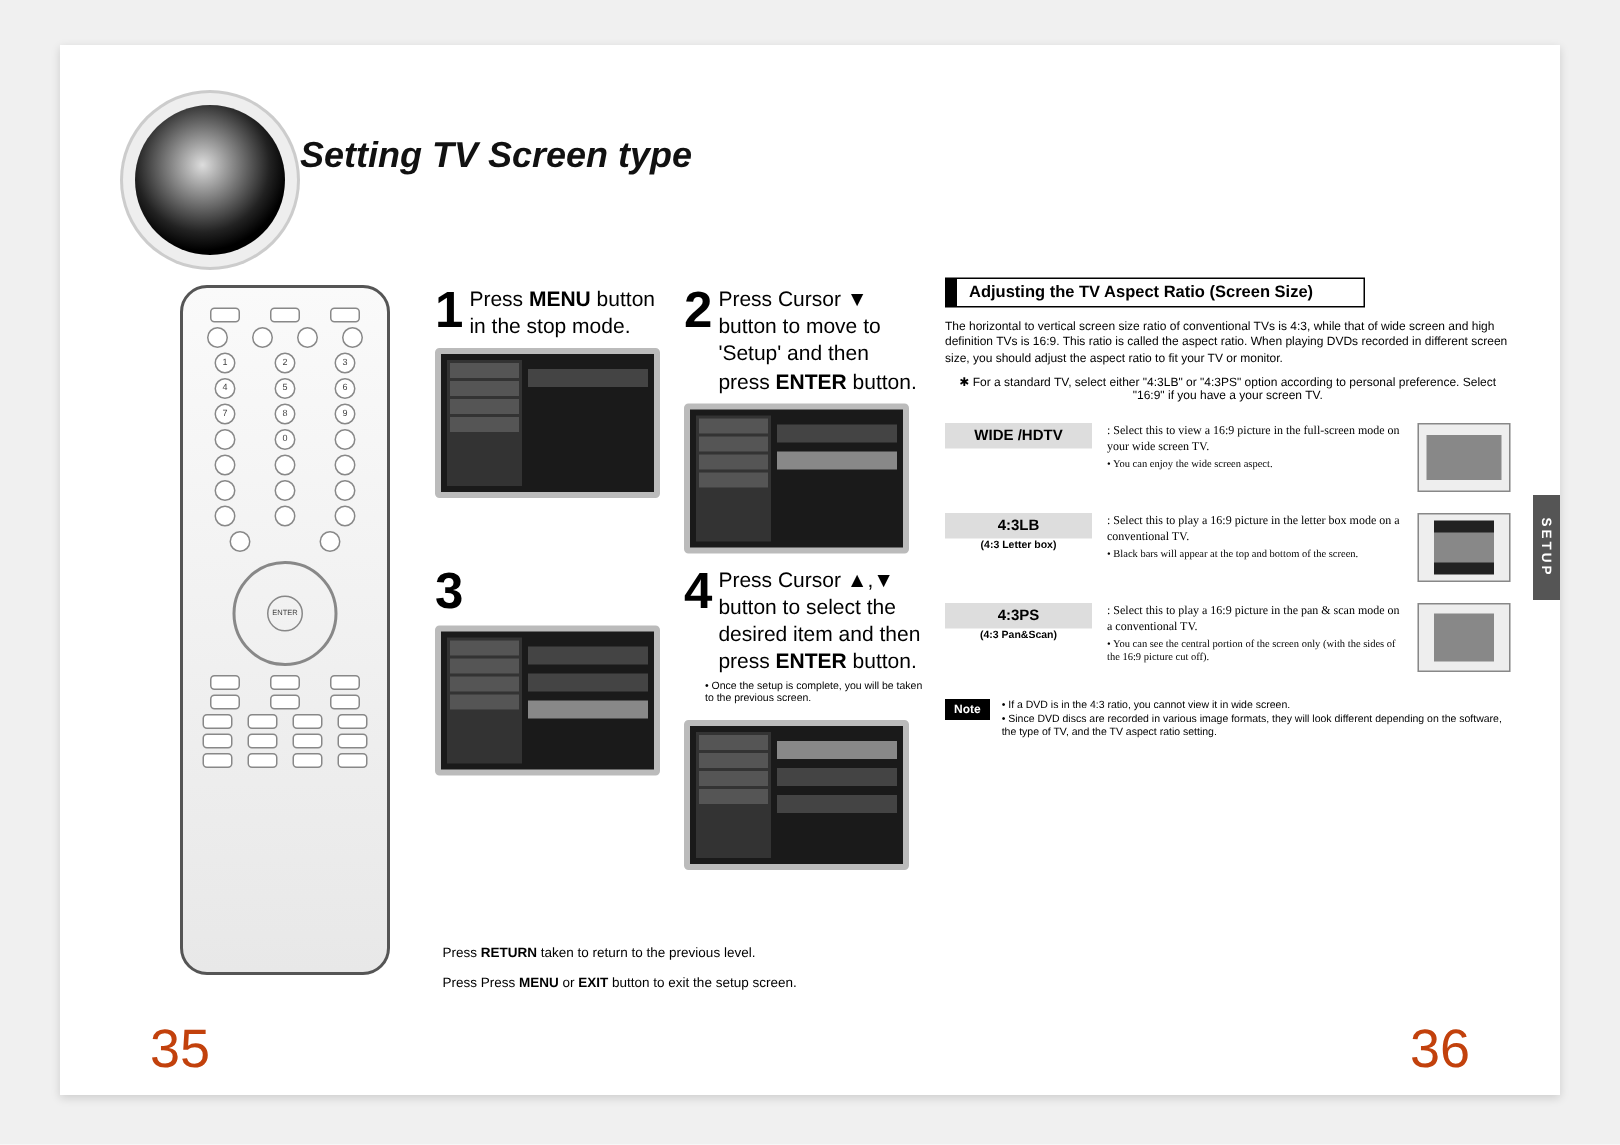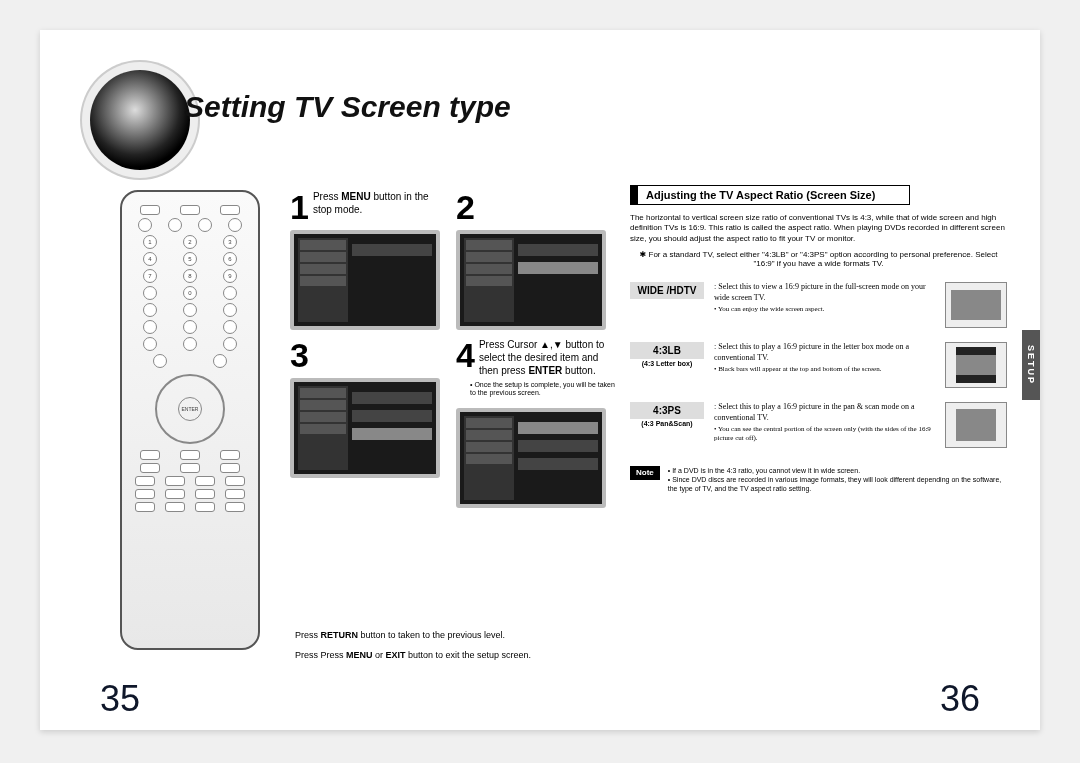--- a/index.html
+++ b/index.html
@@ -22,22 +22,22 @@
   .speaker-icon {
     position: absolute;
     top: 40px; left: 50px;
     width: 100px; height: 100px;
     border-radius: 50%;
     background: radial-gradient(circle at 45% 40%, #ddd 0, #999 20%, #222 55%, #000 70%);
     box-shadow: 0 0 0 8px #eee, 0 0 0 10px #ccc;
   }
   .title {
     position: absolute;
-    top: 60px; left: 144px;
-    font-size: 30px;
+    top: 60px; left: 160px;
+    font-size: 24px;
     font-style: italic;
     font-weight: bold;
     color: #111;
   }
   .remote {
     position: absolute;
     top: 160px; left: 80px;
     width: 140px; height: 460px;
     border: 2px solid #555;
     border-radius: 18px;
@@ -60,21 +60,21 @@
   .step-block {
     display:flex;
     gap:6px;
     margin-bottom: 8px;
   }
   .step {
     width: 160px;
   }
   .step-head { display:flex; gap:4px; align-items:flex-start;}
   .step-num { font-size: 34px; font-weight: bold; line-height: 1; }
-  .step-text { font-size: 10px; line-height: 1.3; }
+  .step-text { font-size: 14px; line-height: 1.3; }
   .screenshot {
     width: 150px; height: 100px;
     margin-top: 6px;
     background: #1a1a1a;
     border: 4px solid #bbb;
     border-radius: 3px;
     position: relative;
     overflow: hidden;
   }
   .screenshot .left-pane{position:absolute;left:4px;top:4px;width:50px;bottom:4px;background:#333;}
@@ -98,21 +98,21 @@
   }
   .intro { font-size: 8px; line-height: 1.3; margin-bottom: 0;}
   .star-note { font-size: 8px; text-align: center; margin: 6px 0 14px;}
   .option-row {
     display:flex;
     gap:10px;
     margin-bottom: 14px;
     align-items:flex-start;
   }
   .option-label {
-    width: 74px;
+    width: 98px;
     text-align:center;
   }
   .option-label .big{
     background:#ddd;
     font-weight:bold;
     font-size:10px;
     padding:3px 2px;
     margin-bottom:1px;
   }
   .option-label .small{
@@ -151,21 +151,21 @@
     display:flex;align-items:center;justify-content:center;
   }
   .footer-notes {
     position:absolute;
     left: 255px; bottom: 60px;
     font-size: 9px;
   }
   .footer-notes div { margin: 10px 0;}
   .page-num-left, .page-num-right {
     position:absolute; bottom: 10px;
-    font-size: 36px; color:#0f172a;
+    font-size: 36px; color:#c2410c;
   }
   .page-num-left{ left: 60px;}
   .page-num-right{ right: 60px; margin-left: 14px;}
 </style>
 </head>
 <body>
 
 <div class="page">
 
   <div class="speaker-icon"></div>
@@ -272,20 +272,23 @@
               <div></div>
             </div>
             <div class="right-pane">
               <div class="band"></div>
             </div>
           </div>
       </div>
       <div class="step">
         <div class="step-head">
           <div class="step-num">2</div>
+          <div class="step-text">
+            <span>Press Cursor ▼ button to move to 'Setup' and then press </span><b>ENTER</b><span> button.</span>
+          </div>
         </div>
         <div class="screenshot">
             <div class="left-pane">
               <div></div>
               <div></div>
               <div class="sel"></div>
               <div></div>
             </div>
             <div class="right-pane">
               <div class="band"></div>
@@ -335,21 +338,21 @@
               <div class="band"></div>
             </div>
           </div>
       </div>
     </div>
   </div>
 
   <div class="right-col">
     <div class="section-head">Adjusting the TV Aspect Ratio (Screen Size)</div>
     <div class="intro">The horizontal to vertical screen size ratio of conventional TVs is 4:3, while that of wide screen and high definition TVs is 16:9. This ratio is called the aspect ratio. When playing DVDs recorded in different screen size, you should adjust the aspect ratio to fit your TV or monitor.</div>
-    <div class="star-note">✱ For a standard TV, select either "4:3LB" or "4:3PS" option according to personal preference. Select "16:9" if you have a wide formats TV.</div>
+    <div class="star-note">✱ For a standard TV, select either "4:3LB" or "4:3PS" option according to personal preference. Select "16:9" if you have a your screen TV.</div>
 
     <div class="option-row">
       <div class="option-label">
         <div class="big">WIDE /HDTV</div>
         <div class="small"></div>
       </div>
       <div class="option-text">
         <div>: Select this to view a 16:9 picture in the full-screen mode on your wide screen TV.</div>
         <div class="sub">• You can enjoy the wide screen aspect.</div>
       </div>
@@ -384,21 +387,21 @@
       <div class="note-tag">Note</div>
       <div class="note-text" style="white-space:pre-line">• If a DVD is in the 4:3 ratio, you cannot view it in wide screen.
 • Since DVD discs are recorded in various image formats, they will look different depending on the software, the type of TV, and the TV aspect ratio setting.</div>
     </div>
   </div>
 
   <div class="side-tab">SETUP</div>
 
   <div class="footer-notes">
     <div>
-      <span>Press </span><b>RETURN</b><span> button to taken to the previous level.</span>
+      <span>Press </span><b>RETURN</b><span> taken to return to the previous level.</span>
     </div>
     <div>
       <span>Press Press </span><b>MENU</b><span> or </span><b>EXIT</b><span> button to exit the setup screen.</span>
     </div>
   </div>
 
   <div class="page-num-left">35</div>
   <div class="page-num-right">36</div>
 </div>
 

